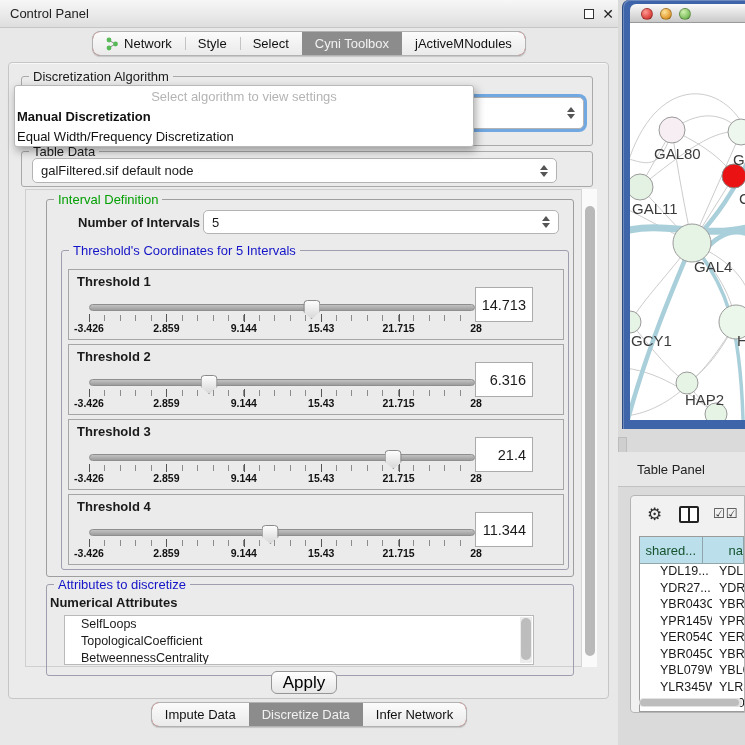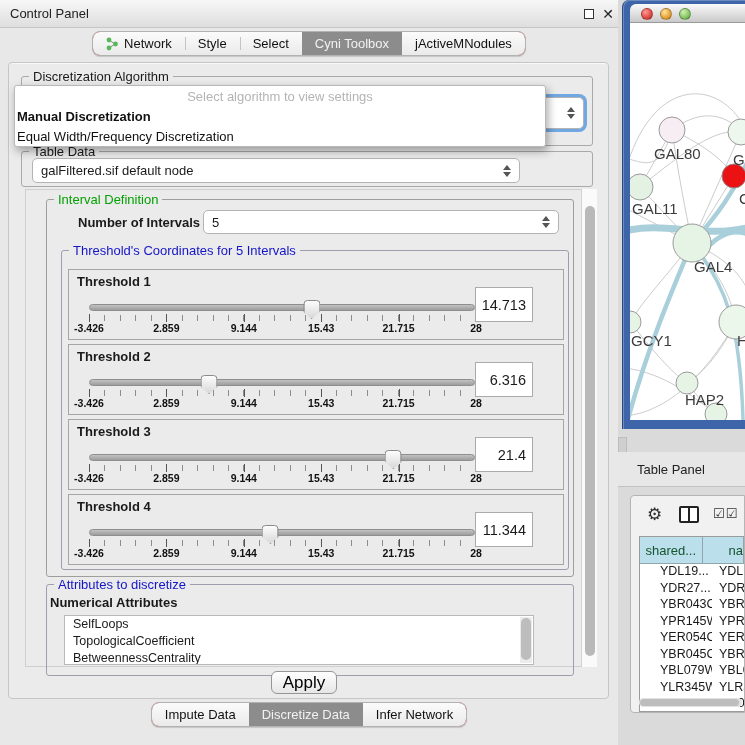--- a/index.html
+++ b/index.html
@@ -31,21 +31,21 @@
   .gt-blue { color:#1414c8; }
 
   .combo { position:absolute; background:#fff; border:1px solid #b3b3b3; border-radius:5px; display:flex; align-items:center; padding:0 8px; }
   .combo .spin { margin-left:auto; display:flex; flex-direction:column; gap:2px; align-items:center; }
   .spin i { width:0; height:0; border-left:4px solid transparent; border-right:4px solid transparent; }
   .spin i.up { border-bottom:5px solid #555; }
   .spin i.dn { border-top:5px solid #555; }
   .focus-ring { box-shadow:0 0 0 3px rgba(92,156,224,.85); }
 
   
-  .popup { position:absolute; left:5px; top:22px; width:532px; height:62px; background:#fff; border:1px solid #b8b8b8; border-radius:3px; box-shadow:2px 4px 10px rgba(0,0,0,.35); z-index:40; }
+  .popup { position:absolute; left:5px; top:22px; width:460px; height:62px; background:#fff; border:1px solid #b8b8b8; border-radius:3px; box-shadow:2px 4px 10px rgba(0,0,0,.35); z-index:40; }
   .popup .ph { height:21px; line-height:21px; text-align:center; color:#b4b4b4; }
   .popup .opt { height:20px; line-height:20px; padding-left:2px; color:#111; }
   .popup .opt.bold { font-weight:bold; }
 
   
   .scrollpane { position:absolute; left:16px; top:126px; width:572px; height:478px; background:#ebebeb; border:1px solid #cfcfcf; }
   .v-scroll { position:absolute; right:0; top:0; width:16px; height:100%; background:#fafafa; border-left:1px solid #d4d4d4; }
   .v-thumb { position:absolute; left:3px; width:10px; border-radius:5px; background:#b9b9b9; }
 
   .thr-panel { position:absolute; left:6px; width:496px; height:71px; border:1px solid #a6a6a6; background:#ebebeb; }
@@ -151,21 +151,21 @@
       </div>
 
       <div class="popup">
         <div class="ph">Select algorithm to view settings</div>
         <div class="opt bold">Manual Discretization</div>
         <div class="opt">Equal Width/Frequency Discretization</div>
       </div>
 
       <div class="group" style="left:12px; top:88px; width:572px; height:36px;">
         <span class="group-title">Table Data</span>
-        <div class="combo" style="left:10px; top:6px; width:488px; height:25px;">
+        <div class="combo" style="left:10px; top:6px; width:525px; height:25px;">
           <span>galFiltered.sif default node</span>
           <span class="spin">
               <i class="up"></i>
               <i class="dn"></i>
             </span>
         </div>
       </div>
 
       <div class="scrollpane">
 
@@ -278,21 +278,21 @@
                   <span style="left:100%">28</span>
               </div>
               <div class="valbox">11.344</div>
             </div>
           </div>
         </div>
 
         <div class="group" style="left:20px; top:394px; width:528px; height:92px; border-color:#9e9eae;">
           <span class="group-title gt-blue">Attributes to discretize</span>
           <span style="position:absolute; left:3px; top:10px; font-weight:bold;">Numerical Attributes</span>
-          <div class="attr-list" style="left:17px; top:30px; width:470px; height:50px;">
+          <div class="attr-list" style="left:17px; top:30px; width:470px; height:50px;padding-left:8px;">
             <div class="li">SelfLoops</div>
             <div class="li">TopologicalCoefficient</div>
             <div class="li">BetweennessCentrality</div>
             <div class="list-scroll">
                 <span class="list-thumb"></span>
               </div>
           </div>
         </div>
 
       </div>

